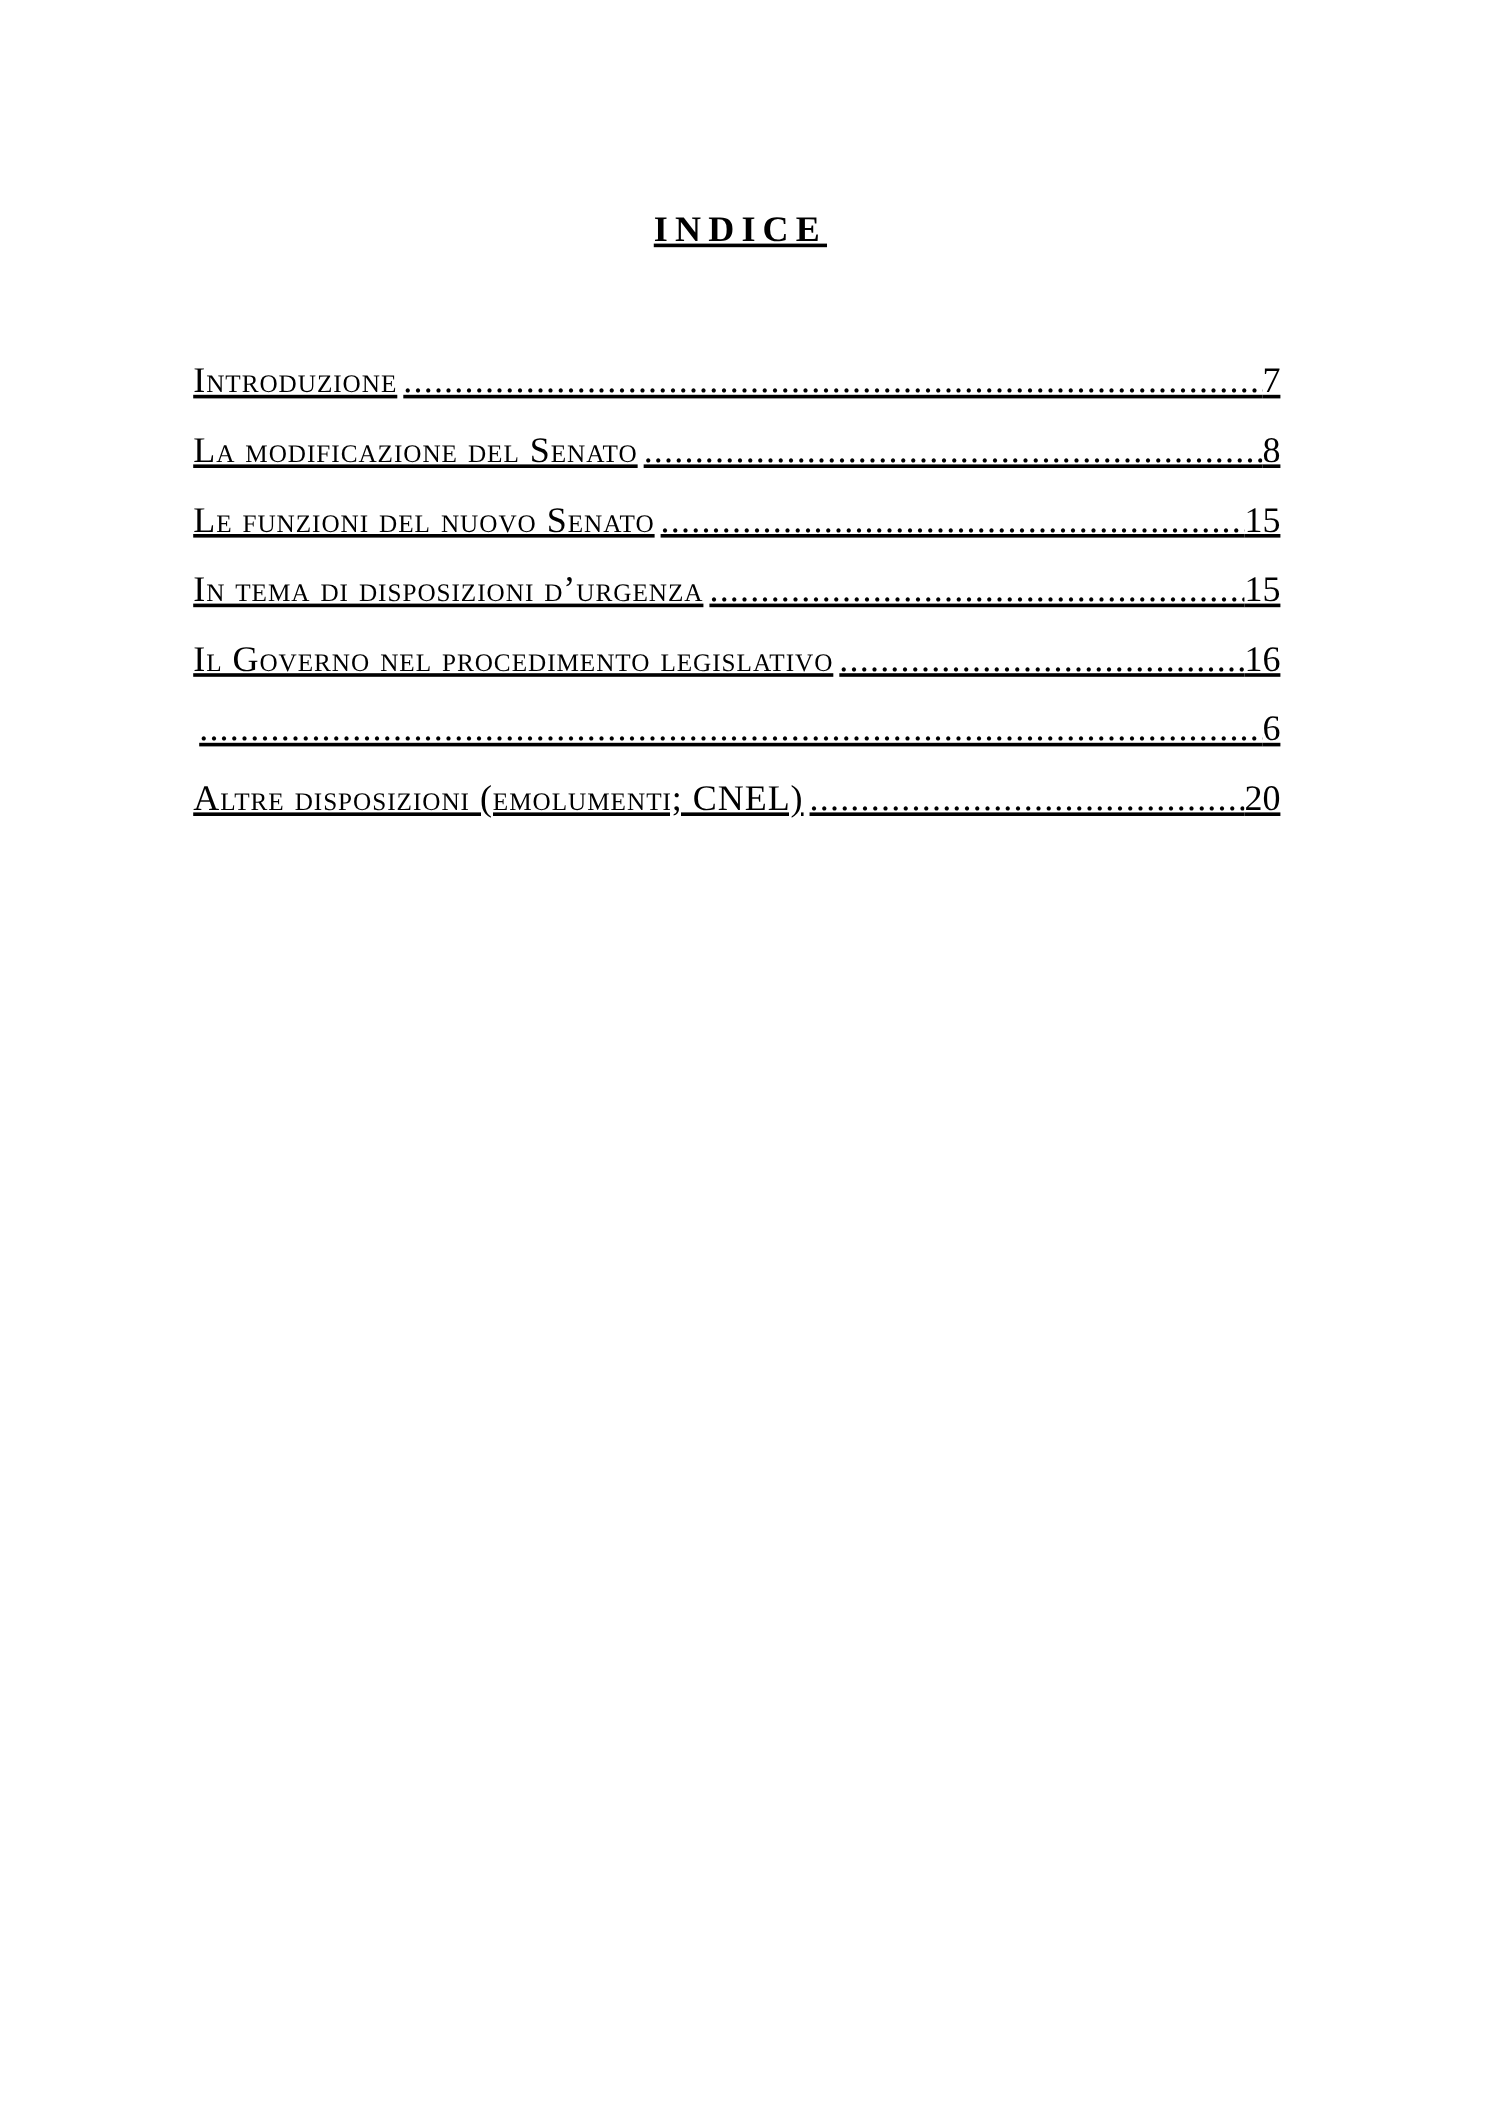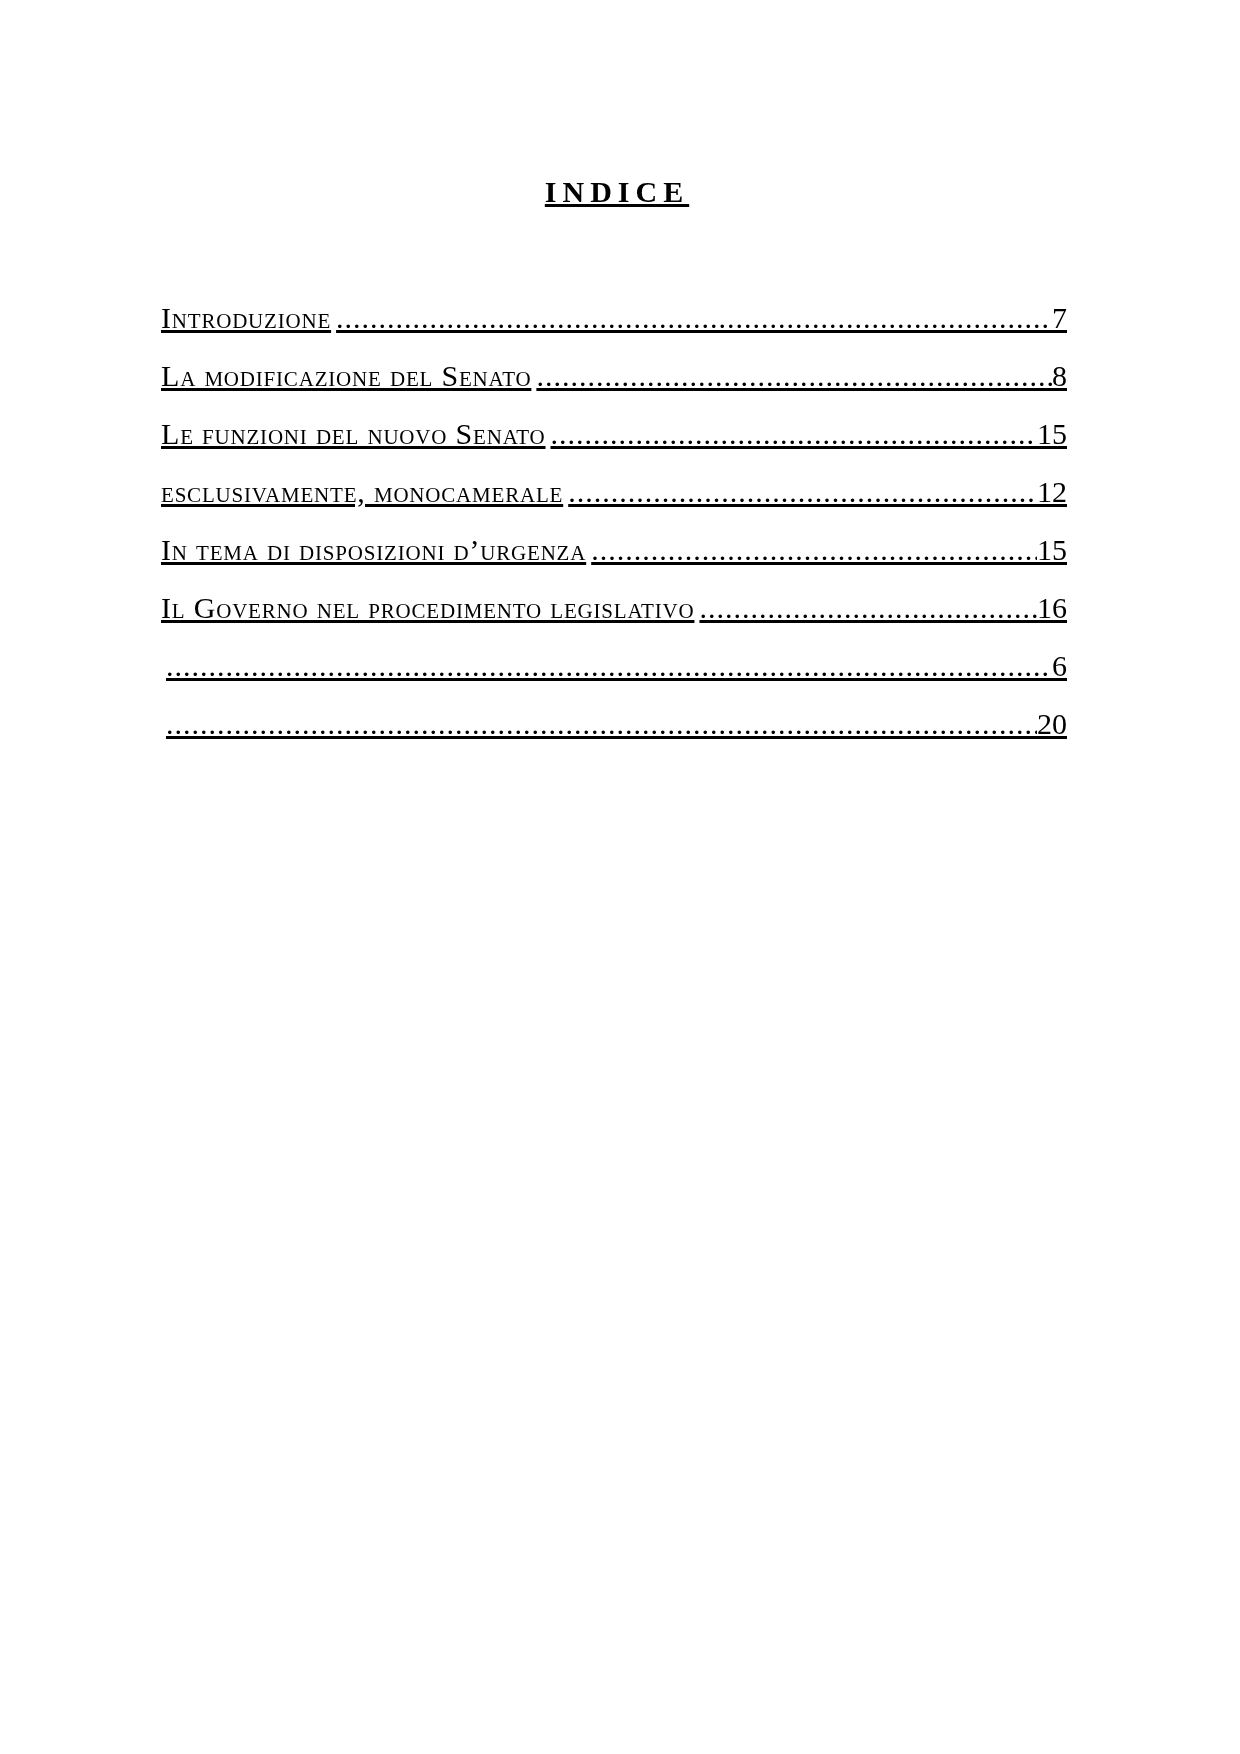--- a/index.html
+++ b/index.html
@@ -103,25 +103,20 @@
 
     <div class="toc-entry">
       <div class="toc-row">
         <span class="entry-title">Le funzioni del nuovo Senato</span>
         <span class="leader"></span>
         <span class="page-num">15</span>
       </div>
     </div>
 
     <div class="toc-entry">
-      <div class="toc-row">
-        <span class="entry-title">esclusivamente, monocamerale</span>
-        <span class="leader"></span>
-        <span class="page-num">12</span>
-      </div>
     </div>
 
     <div class="toc-entry">
       <div class="toc-row">
         <span class="entry-title">In tema di disposizioni d’urgenza</span>
         <span class="leader"></span>
         <span class="page-num">15</span>
       </div>
     </div>
 
@@ -135,19 +130,20 @@
 
     <div class="toc-entry">
       <div class="toc-row">
         <span class="leader"></span>
         <span class="page-num">6</span>
       </div>
     </div>
 
     <div class="toc-entry">
       <div class="toc-row">
+        <span class="entry-title">Altre disposizioni (emolumenti; CNEL)</span>
         <span class="leader"></span>
         <span class="page-num">20</span>
       </div>
     </div>
 
   </div>
 </div>
 
 </body></html>

